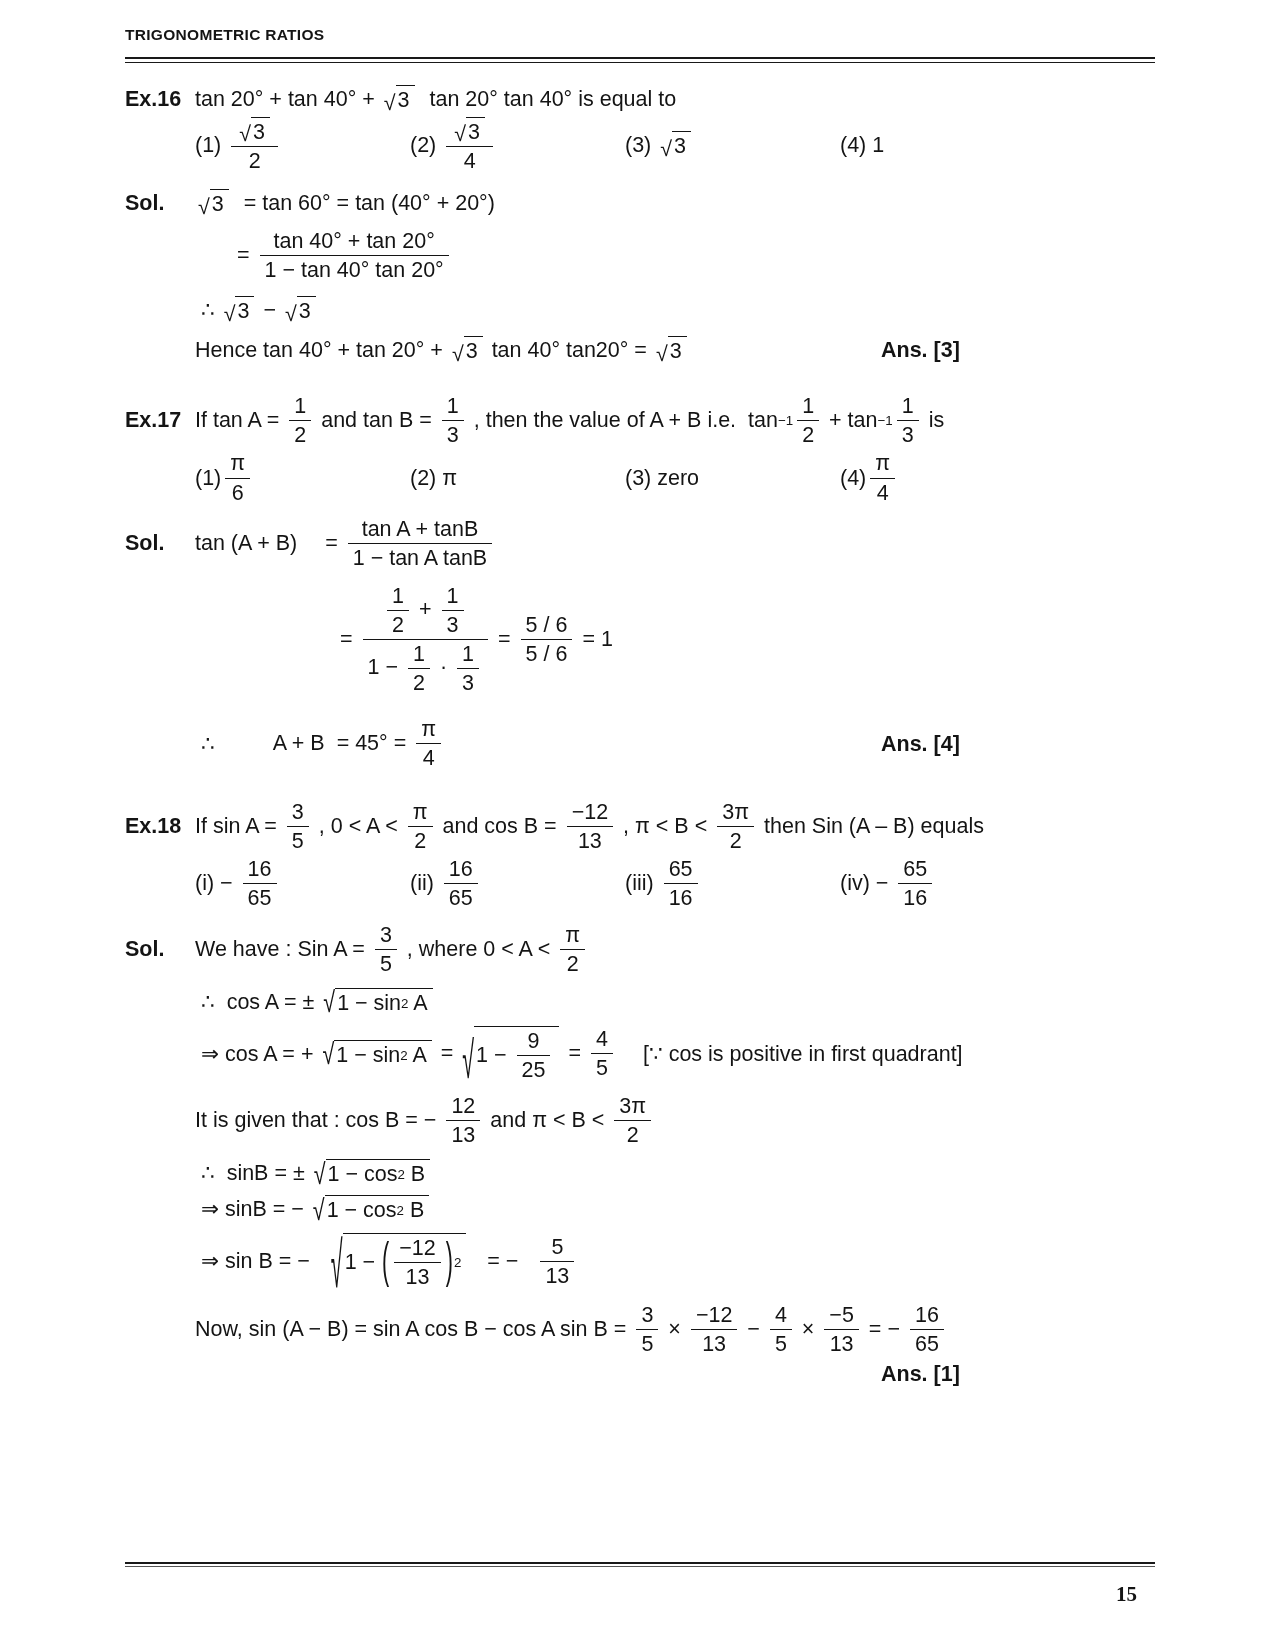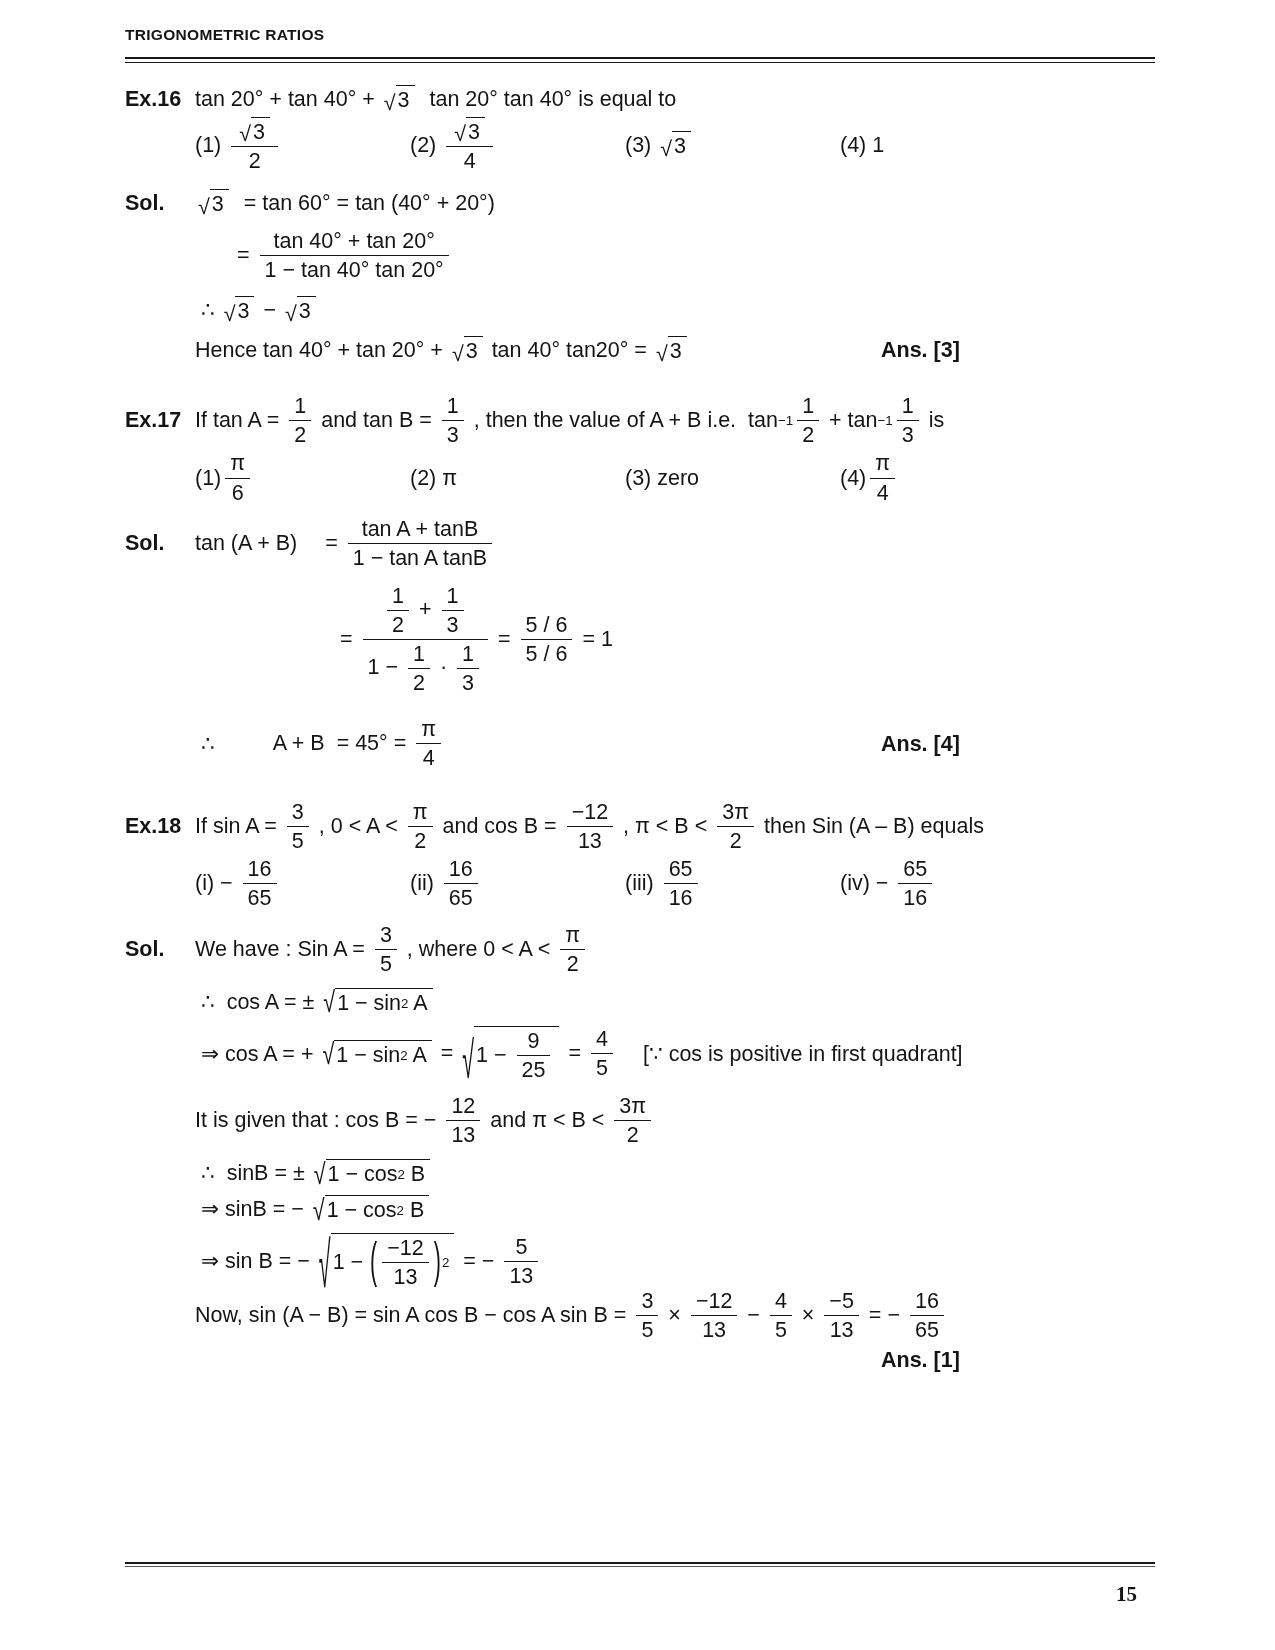--- a/index.html
+++ b/index.html
@@ -405,34 +405,34 @@
         <span class="scontent" style="margin-left: 6px;">
           <span class="tx">⇒ sinB = − </span>
           <span class="sqrt">
             <span class="rad" style="--sy: 1.35;">√</span>
             <span class="bar"><span class="tx">1 − cos</span><span class="sup">2</span><span class="tx"> B</span></span>
           </span>
         </span>
       </div>
       <div class="row srow" style="margin-top: 10px;">
         <span class="lab"></span>
-        <span class="scontent" style="margin-left: 6px;">
+        <span class="scontent" style="margin-left: 6px; gap: 12px;">
           <span class="tx">⇒ sin B = − </span>
           <span class="sqrt">
             <span class="rad" style="--sy: 3;">√</span>
             <span class="bar"><span class="tx">1 − </span><span class="bigp" style="--sy: 2.3;">(</span><span class="frac"><span class="num">−12</span><span class="den">13</span></span><span class="bigp" style="--sy: 2.3;">)</span><span class="hsup">2</span></span>
           </span>
           <span class="tx"> = − </span>
           <span class="frac">
             <span class="num">5</span>
             <span class="den">13</span>
           </span>
         </span>
       </div>
-      <div class="row srow" style="margin-top: 0;">
+      <div class="row srow" style="margin-top: 14px;">
         <span class="lab"></span>
         <span class="scontent">
           <span class="tx">Now, sin (A − B) = sin A cos B − cos A sin B = </span>
           <span class="frac">
             <span class="num">3</span>
             <span class="den">5</span>
           </span>
           <span class="tx"> × </span>
           <span class="frac">
             <span class="num">−12</span>

